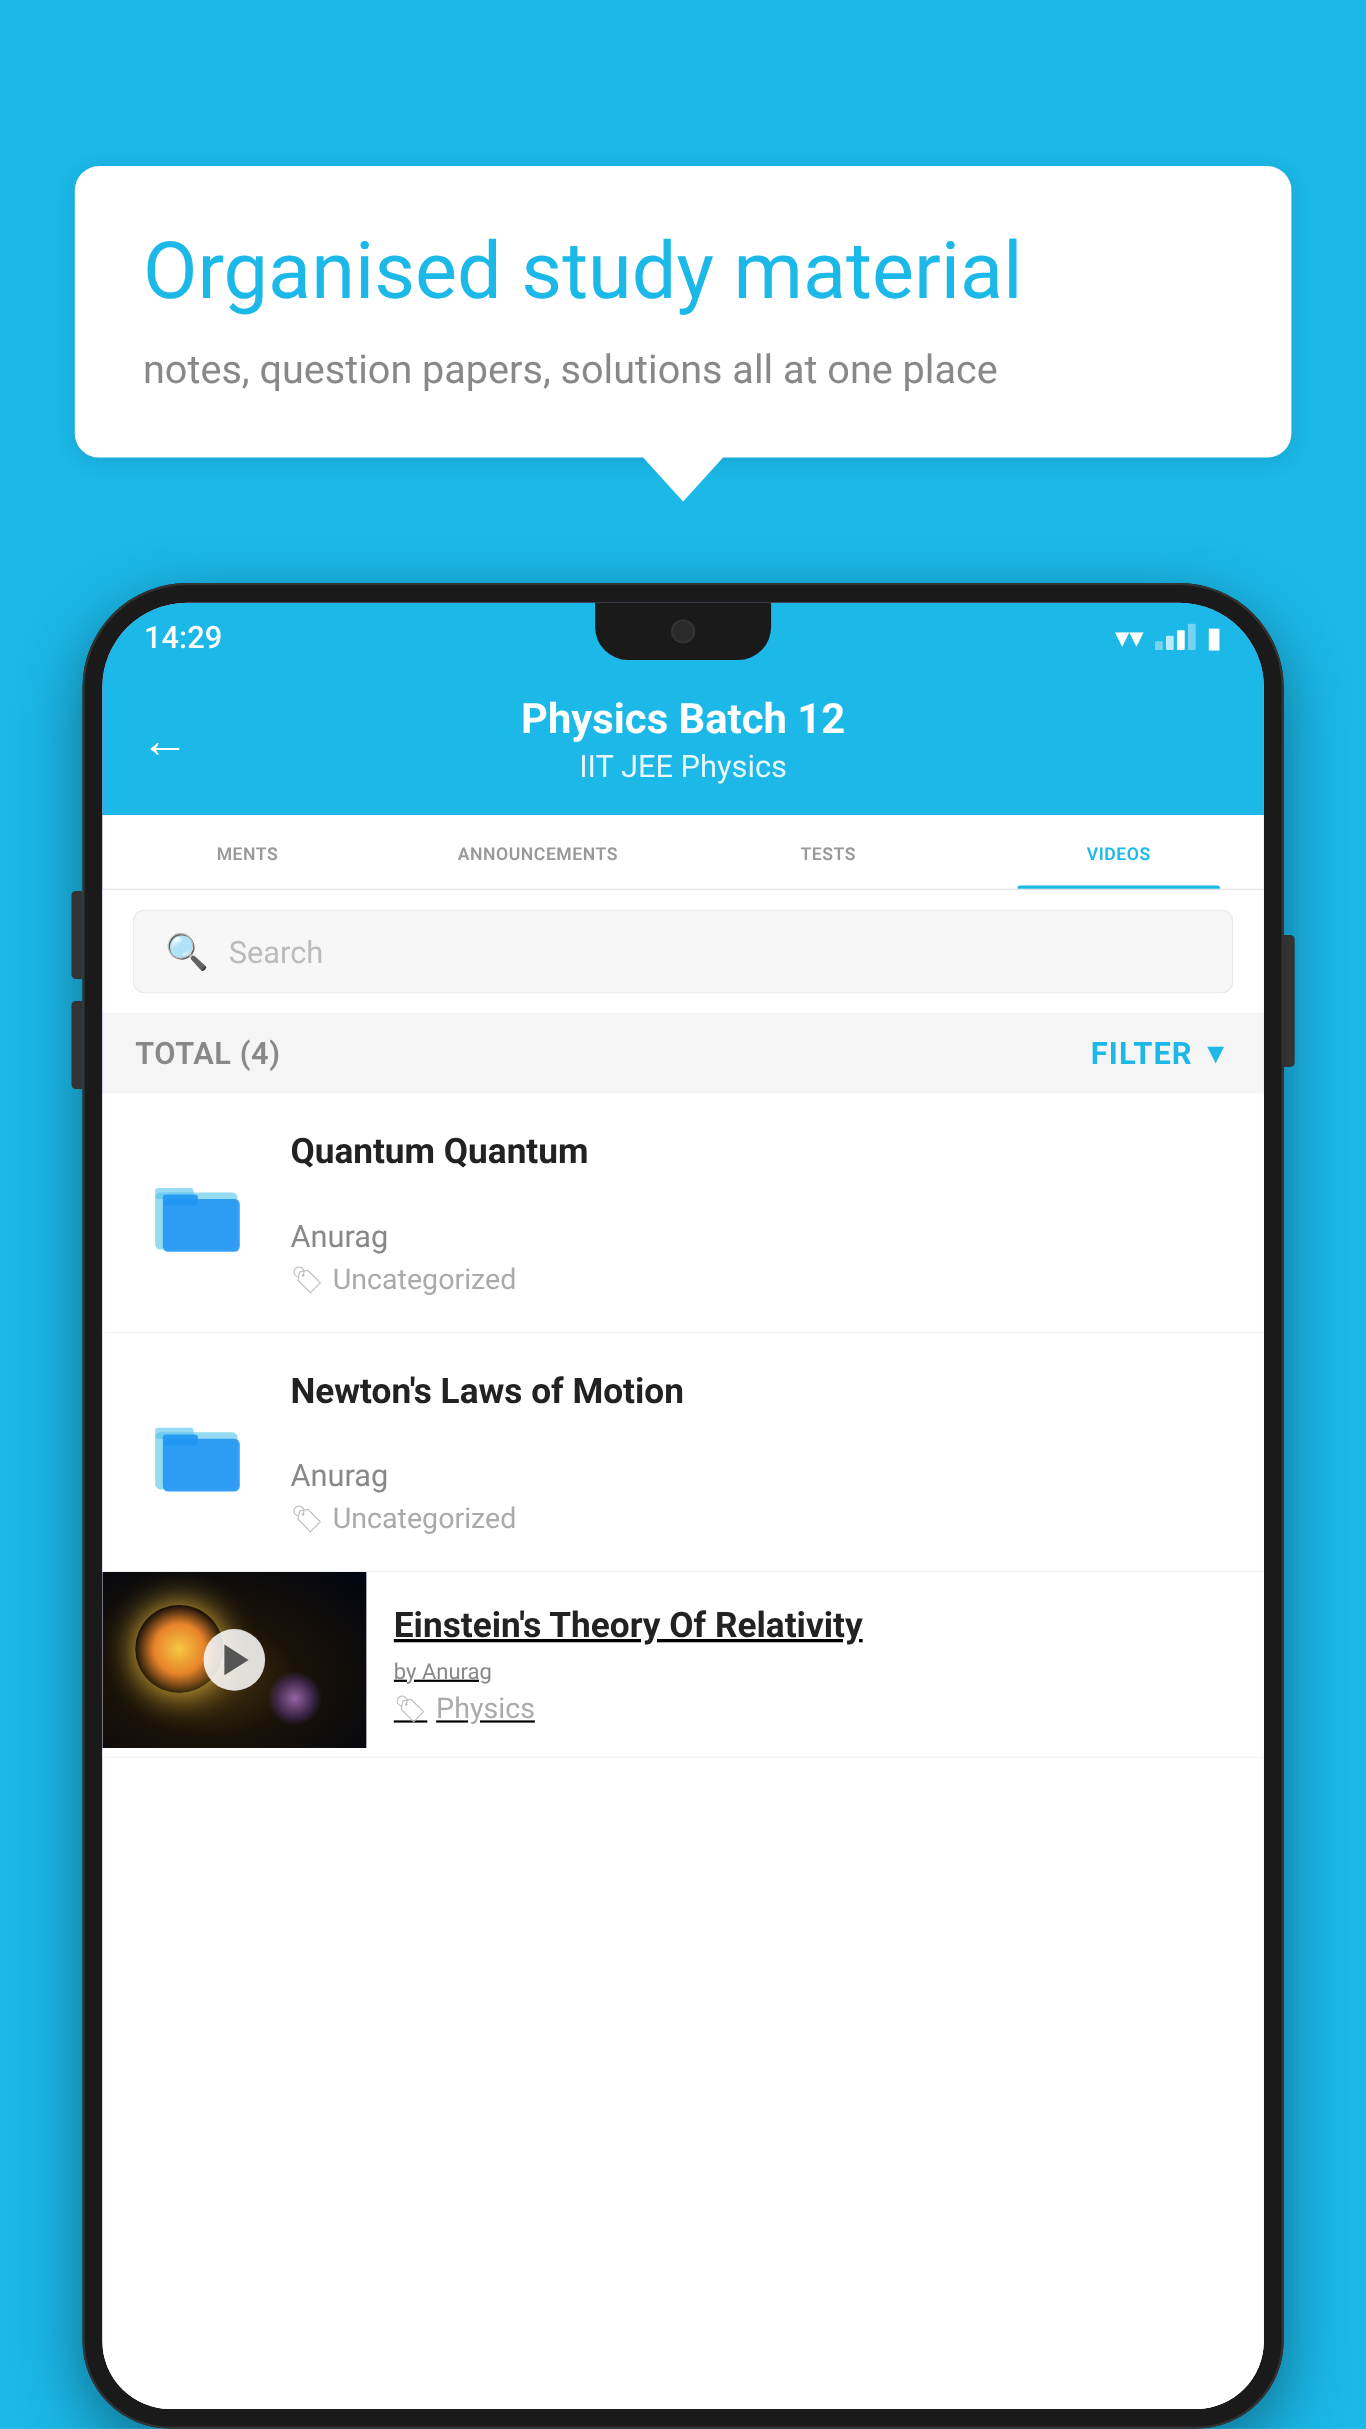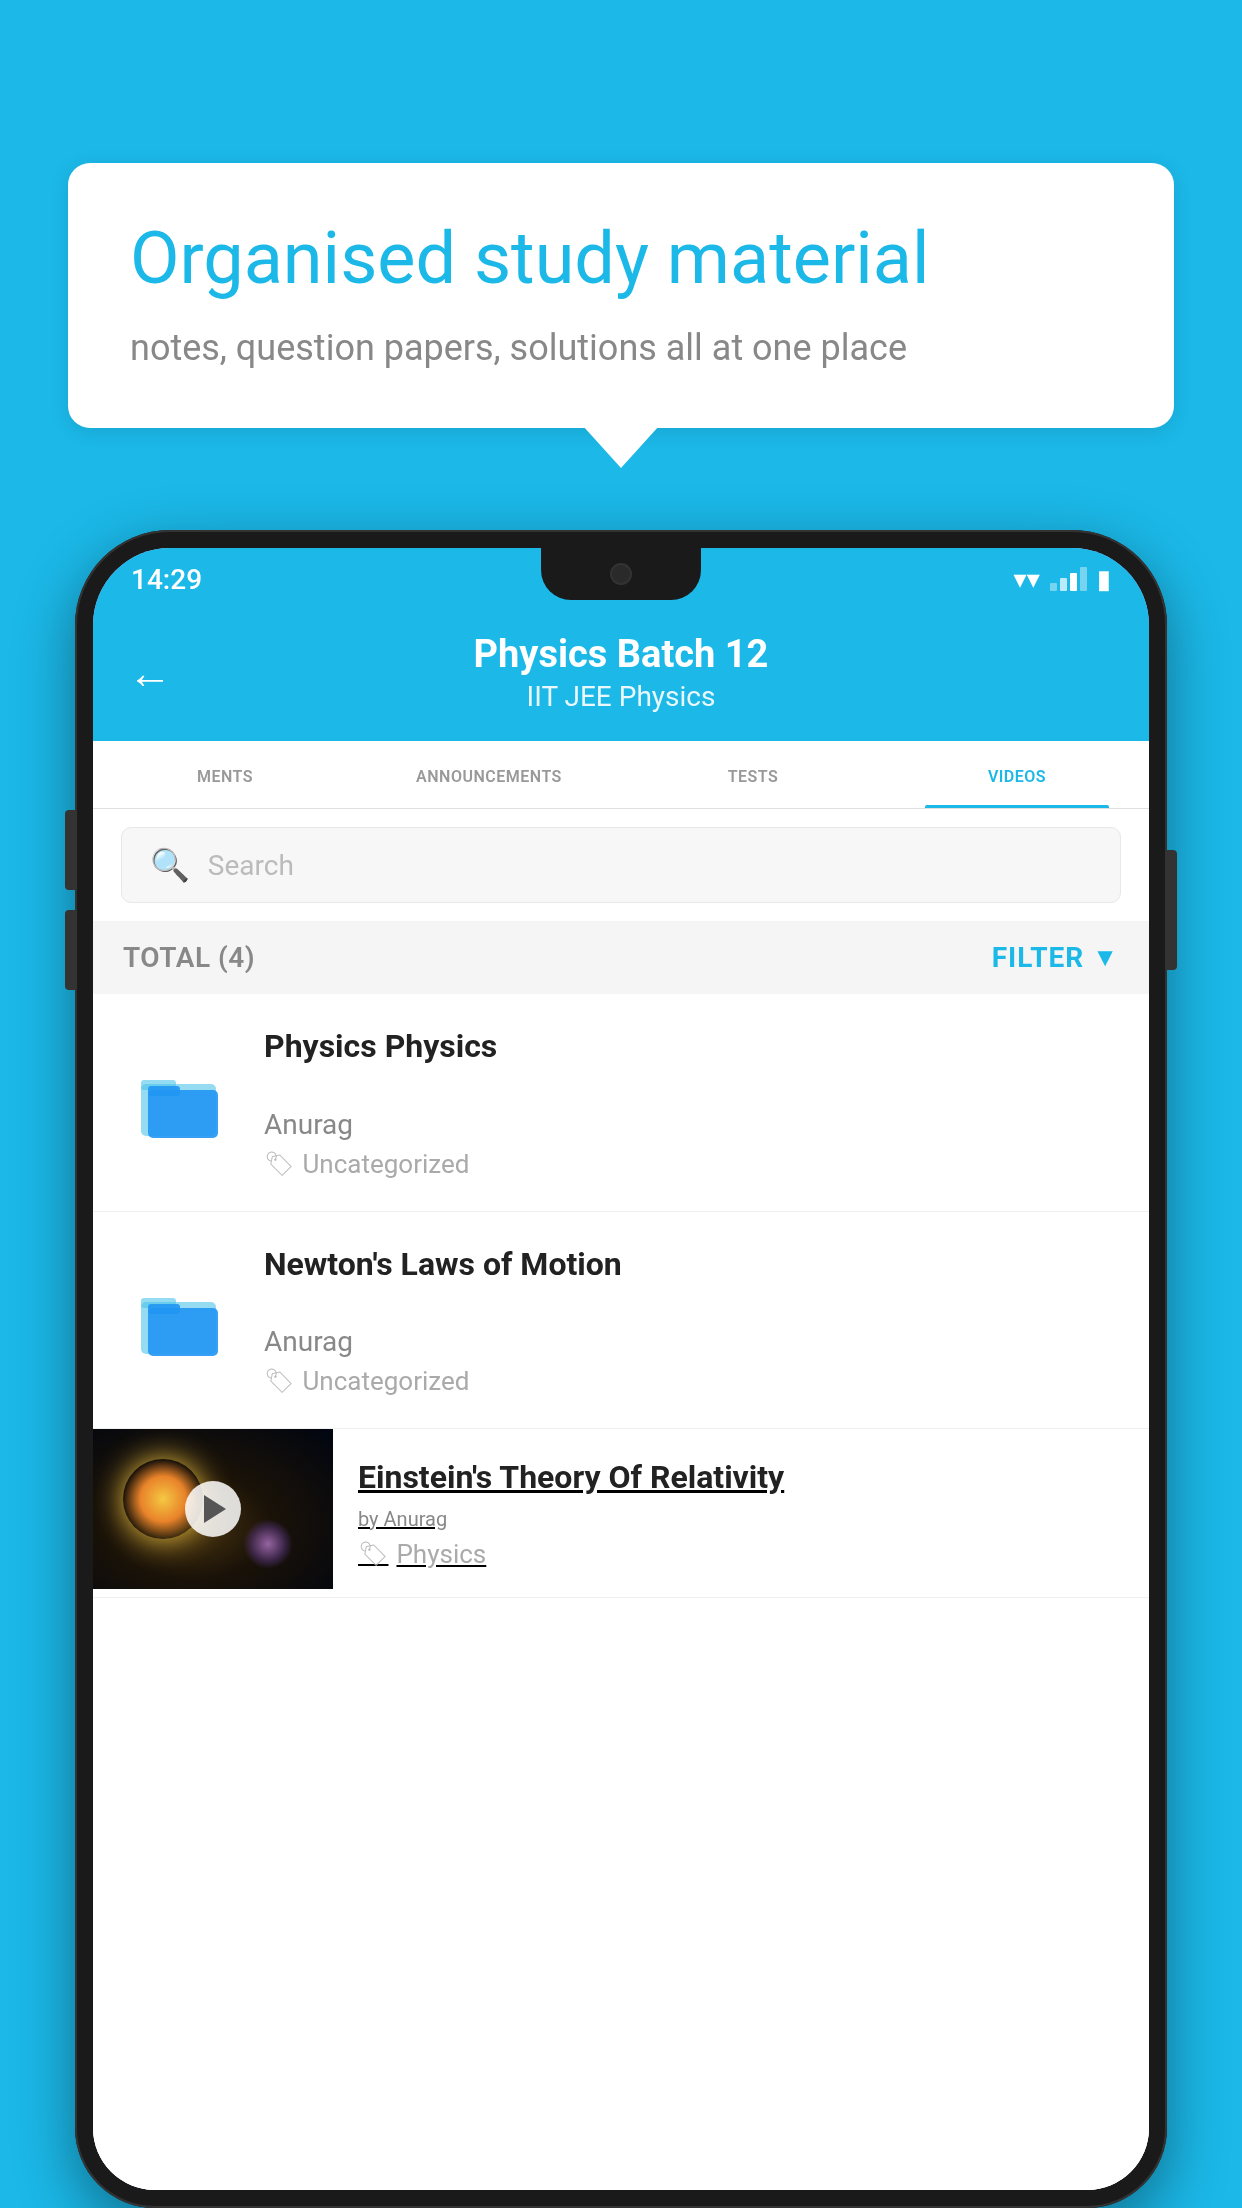--- a/index.html
+++ b/index.html
@@ -9,21 +9,21 @@
       height: 2208px;
       background-color: #1BB8E8;
       font-family: -apple-system, BlinkMacSystemFont, 'Roboto', 'Segoe UI', sans-serif;
       overflow: hidden;
       position: relative;
     }
 
     
     .speech-bubble-container {
       position: absolute;
-      top: 163px;
+      top: 151px;
       left: 68px;
       right: 68px;
       border-radius: 23px;
     }
 
     .speech-bubble {
       background: white;
       border-radius: 22px;
       padding: 55px 62px 55px 62px;
       box-shadow: 0 4px 20px rgba(0,0,0,0.1);
@@ -564,21 +564,21 @@
                 <svg class="folder-icon-svg" viewBox="0 0 90 80">
 
                   <rect x="5" y="22" width="75" height="52" rx="5" fill="#4fc3e8" opacity="0.6"></rect>
                   <rect x="5" y="18" width="35" height="10" rx="3" fill="#4fc3e8" opacity="0.6"></rect>
 
                   <rect x="12" y="28" width="70" height="48" rx="5" fill="#2196F3" opacity="0.9"></rect>
                   <rect x="12" y="24" width="32" height="10" rx="3" fill="#2196F3" opacity="0.9"></rect>
                 </svg>
               </div>
               <div class="video-info">
-                <div class="video-title">Physics Physics</div>
+                <div class="video-title">Quantum Quantum</div>
                 <div class="video-author">Anurag</div>
                 <div class="video-tag">
                   <span class="tag-icon">🏷</span>
                   <span>Uncategorized</span>
                 </div>
               </div>
             </div>
 
             <div class="video-item">
               <div class="video-thumb">

